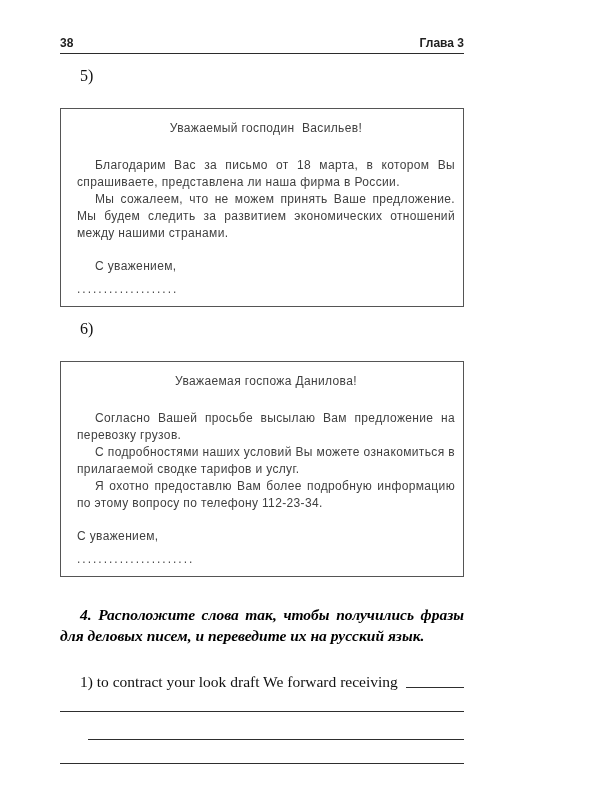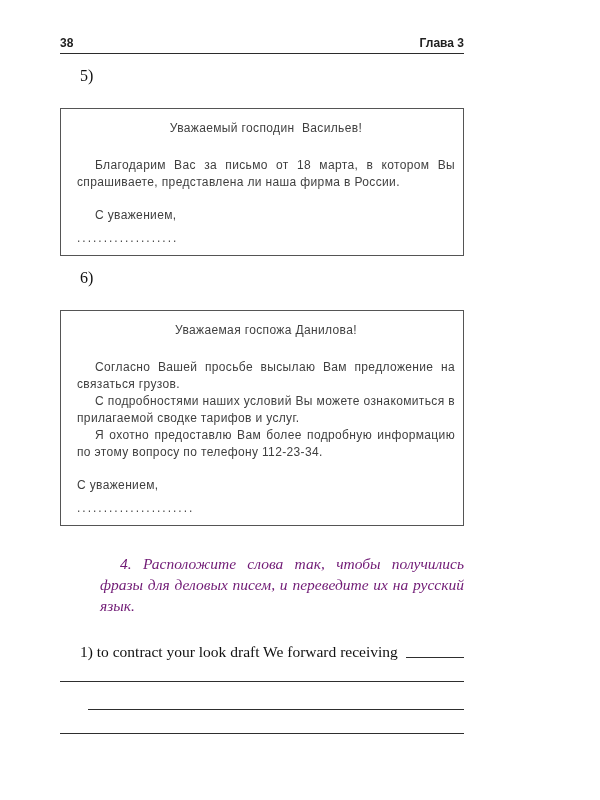--- a/index.html
+++ b/index.html
@@ -70,28 +70,27 @@
   }
   .letter-dots {
     margin-top: 6px;
     letter-spacing: 2px;
     color: #4a4a4a;
   }
   
   .exercise-heading {
     margin-top: 27px;
     font-family: "Liberation Serif", serif;
-    font-weight: normal;
+    font-weight: bold;
     font-style: italic;
     font-size: 15.5px;
     line-height: 21px;
     text-align: justify;
     text-indent: 20px;
-    color: #701a75;
-    margin-left: 40px;
+    color: #000000;
   }
   
   .exercise-item {
     margin-top: 27px;
     font-family: "Liberation Serif", serif;
     font-size: 15.5px;
     color: #111;
   }
   .exercise-item .line1 {
     display: flex;
@@ -122,29 +121,30 @@
   <div class="running-header">
     <span>38</span>
     <span>Глава 3</span>
   </div>
 
   <div class="letter-number">5)</div>
 
   <div class="letter-box">
     <div class="letter-salutation">Уважаемый господин  Васильев!</div>
     <p>Благодарим Вас за письмо от 18 марта, в котором Вы спрашиваете, представлена ли наша фирма в России.</p>
+    <p>Мы сожалеем, что не можем принять Ваше предложение. Мы будем следить за развитием экономических отношений между нашими странами.</p>
     <div class="letter-closing">С уважением,</div>
     <div class="letter-dots">...................</div>
   </div>
 
   <div class="letter-number">6)</div>
 
   <div class="letter-box">
     <div class="letter-salutation">Уважаемая госпожа Данилова!</div>
-    <p>Согласно Вашей просьбе высылаю Вам предложение на связаться грузов.</p>
+    <p>Согласно Вашей просьбе высылаю Вам предложение на перевозку грузов.</p>
     <p>С подробностями наших условий Вы можете ознакомиться в прилагаемой сводке тарифов и услуг.</p>
     <p>Я охотно предоставлю Вам более подробную информацию по этому вопросу по телефону 112-23-34.</p>
     <div class="letter-closing flush">С уважением,</div>
     <div class="letter-dots">......................</div>
   </div>
 
   <div class="exercise-heading">4. Расположите слова так, чтобы получились фразы для деловых писем, и переведите их на русский язык.</div>
 
   <div class="exercise-item">
     <div class="line1">

